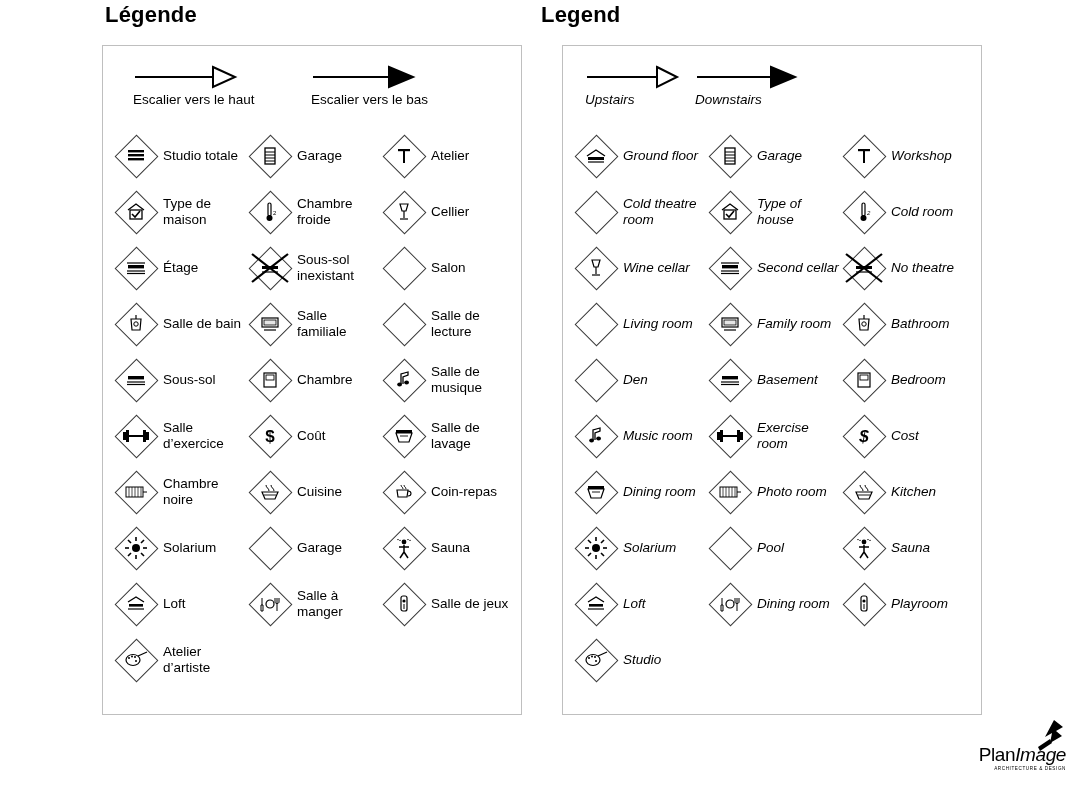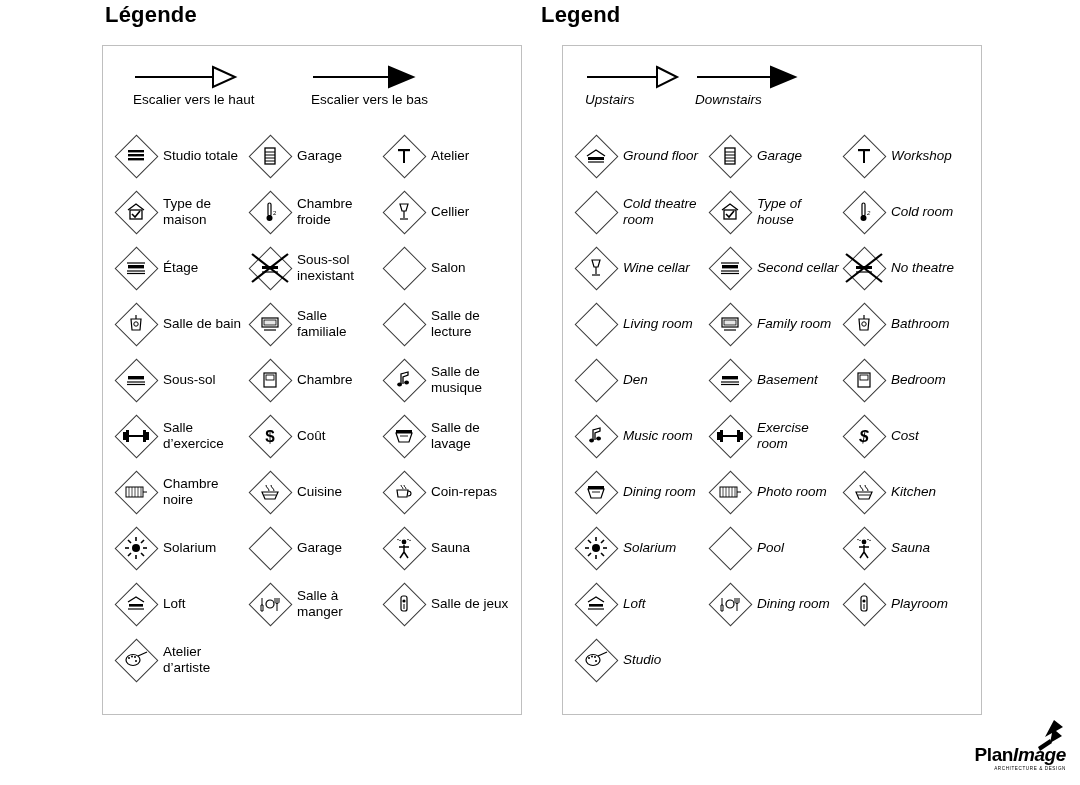--- a/index.html
+++ b/index.html
@@ -117,21 +117,21 @@
   
   .logo {
     position: absolute;
     right: 14px;
     bottom: 14px;
     width: 110px;
     text-align: right;
   }
   .logo .wordmark {
     font-size: 19px;
-    font-weight: bold;
+    font-weight: normal;
     font-style: italic;
     letter-spacing: -0.4px;
     line-height: 1;
   }
   .logo .wordmark .plain { font-style: normal; }
   .logo .tagline {
     font-size: 4.6px;
     letter-spacing: 0.6px;
     margin-top: 2px;
   }

